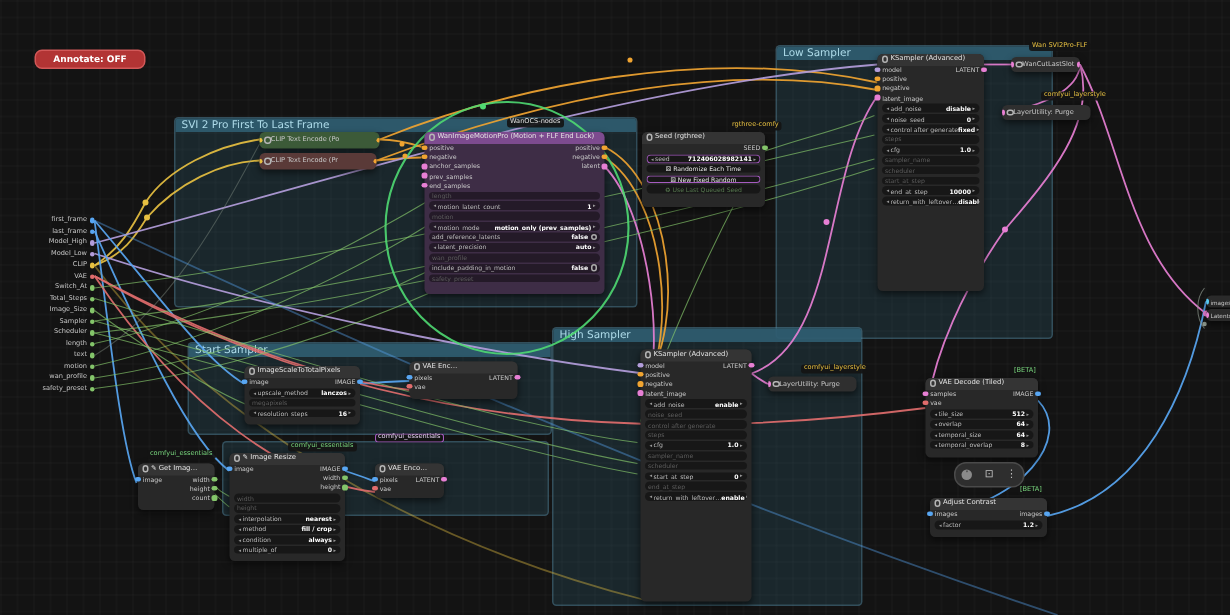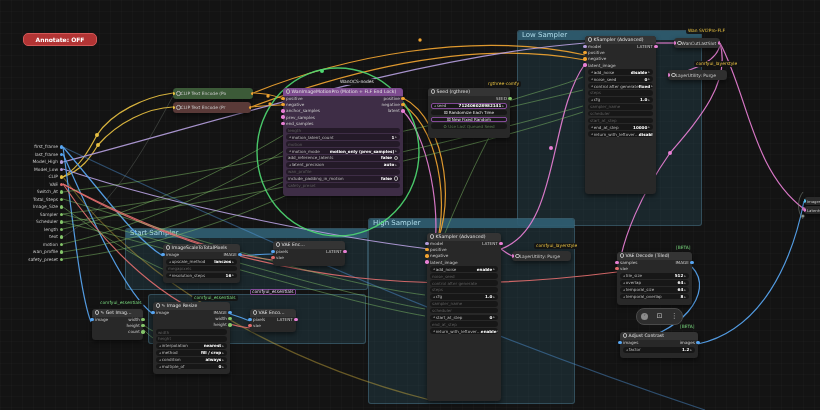--- a/index.html
+++ b/index.html
@@ -42,20 +42,23 @@
 #annotate{position:absolute;left:23px;top:33px;width:74px;height:13px;background:#b23434;border:1.2px solid #d25858;border-radius:5px;color:#fff;font-weight:bold;font-size:6px;font-family:inherit;z-index:4;padding:0}
 #toolbox{position:absolute;left:636px;top:308px;width:45px;height:15px;background:#2e2e2e;border:1px solid #4a4a4a;border-radius:8px;display:flex;align-items:center;justify-content:space-around;color:#c0c0c0;z-index:4}
 #toolbox .circ{width:7px;height:7px;border-radius:50%;background:#8a8a8a;color:#222;font-size:4.5px;line-height:7px;text-align:center}
 #toolbox .tbi{font-size:7px;line-height:7px}
 </style>
 </head>
 <body>
 
 <div id="canvas">
   <div id="groups">
+      <div class="group" style="left: 116px; top: 78px; width: 309px; height: 127px;">
+        <div class="ghead">SVI 2 Pro First To Last Frame</div>
+      </div>
       <div class="group" style="left: 517px; top: 14px; width: 185px; height: 196px; margin-top: 16px;">
         <div class="ghead">Low Sampler</div>
       </div>
       <div class="group" style="left: 368px; top: 218px; width: 207px; height: 186px;">
         <div class="ghead">High Sampler</div>
       </div>
       <div class="group" style="left: 125px; top: 228px; width: 243px; height: 62px;">
         <div class="ghead">Start Sampler</div>
       </div>
       <div class="group" style="left: 148px; top: 294px; width: 218px; height: 50px;"></div>

